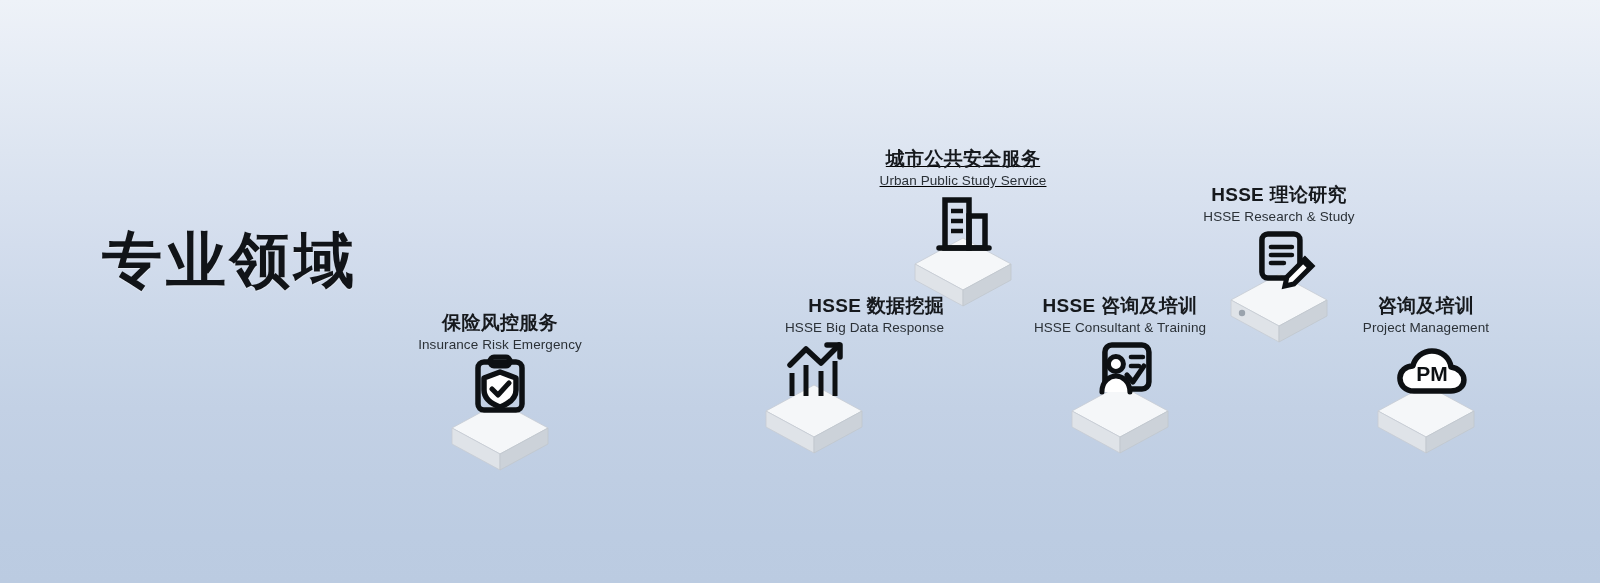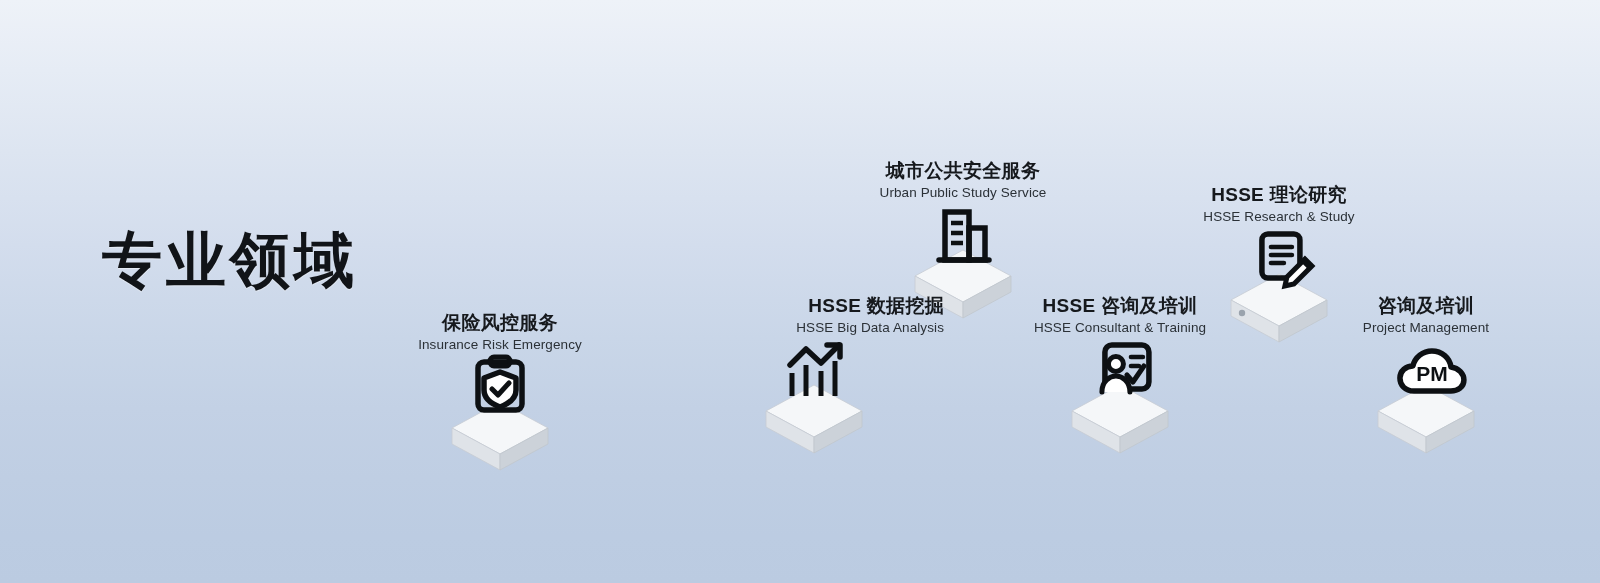--- a/index.html
+++ b/index.html
@@ -104,21 +104,21 @@
   }
 </style>
 </head>
 <body>
 
 <div id="stage">
 
   <div class="section-title">专业领域</div>
 
 
-  <div class="item" style="left:833px; top:160px;">
+  <div class="item" style="left:833px; top:148px;text-decoration:underline;">
     <div class="label-cn">城市公共安全服务</div>
     <div class="label-en">Urban Public Study Service</div>
     <div class="art">
       <div class="cube">
         <svg viewBox="0 0 100 76">
           <polygon points="50,6 98,32 50,58 2,32" fill="#f5f7f9" stroke="#c6ccd3" stroke-width="0.8"></polygon>
           <polygon points="2,32 50,58 50,74 2,48" fill="#dfe3e8" stroke="#c6ccd3" stroke-width="0.8"></polygon>
           <polygon points="50,58 98,32 98,48 50,74" fill="#ccd2d9" stroke="#c0c6cd" stroke-width="0.8"></polygon>
         </svg>
       </div>
@@ -177,21 +177,21 @@
           <rect x="27" y="3" width="20" height="9" rx="4" fill="none" stroke="#0d1013" stroke-width="5"></rect>
           <path d="M37 18 L53 24 L53 36 C53 45 45 50 37 53 C29 50 21 45 21 36 L21 24 Z" fill="#ffffff" stroke="#0d1013" stroke-width="5.5" stroke-linejoin="round"></path>
           <polyline points="29,35 35,41 46,29" fill="none" stroke="#0d1013" stroke-width="5" stroke-linecap="round" stroke-linejoin="round"></polyline>
         </svg>
       </div>
     </div>
   </div>
 
   <div class="item" style="left:684px; top:295px;text-align:right;">
     <div class="label-cn">HSSE 数据挖掘</div>
-    <div class="label-en">HSSE Big Data Analysis</div>
+    <div class="label-en">HSSE Big Data Response</div>
     <div class="art">
       <div class="cube">
         <svg viewBox="0 0 100 76">
           <polygon points="50,6 98,32 50,58 2,32" fill="#f5f7f9" stroke="#c6ccd3" stroke-width="0.8"></polygon>
           <polygon points="2,32 50,58 50,74 2,48" fill="#dfe3e8" stroke="#c6ccd3" stroke-width="0.8"></polygon>
           <polygon points="50,58 98,32 98,48 50,74" fill="#ccd2d9" stroke="#c0c6cd" stroke-width="0.8"></polygon>
         </svg>
       </div>
       <div class="glyph" style="top:-6px;">
         <svg viewBox="0 0 74 74">

